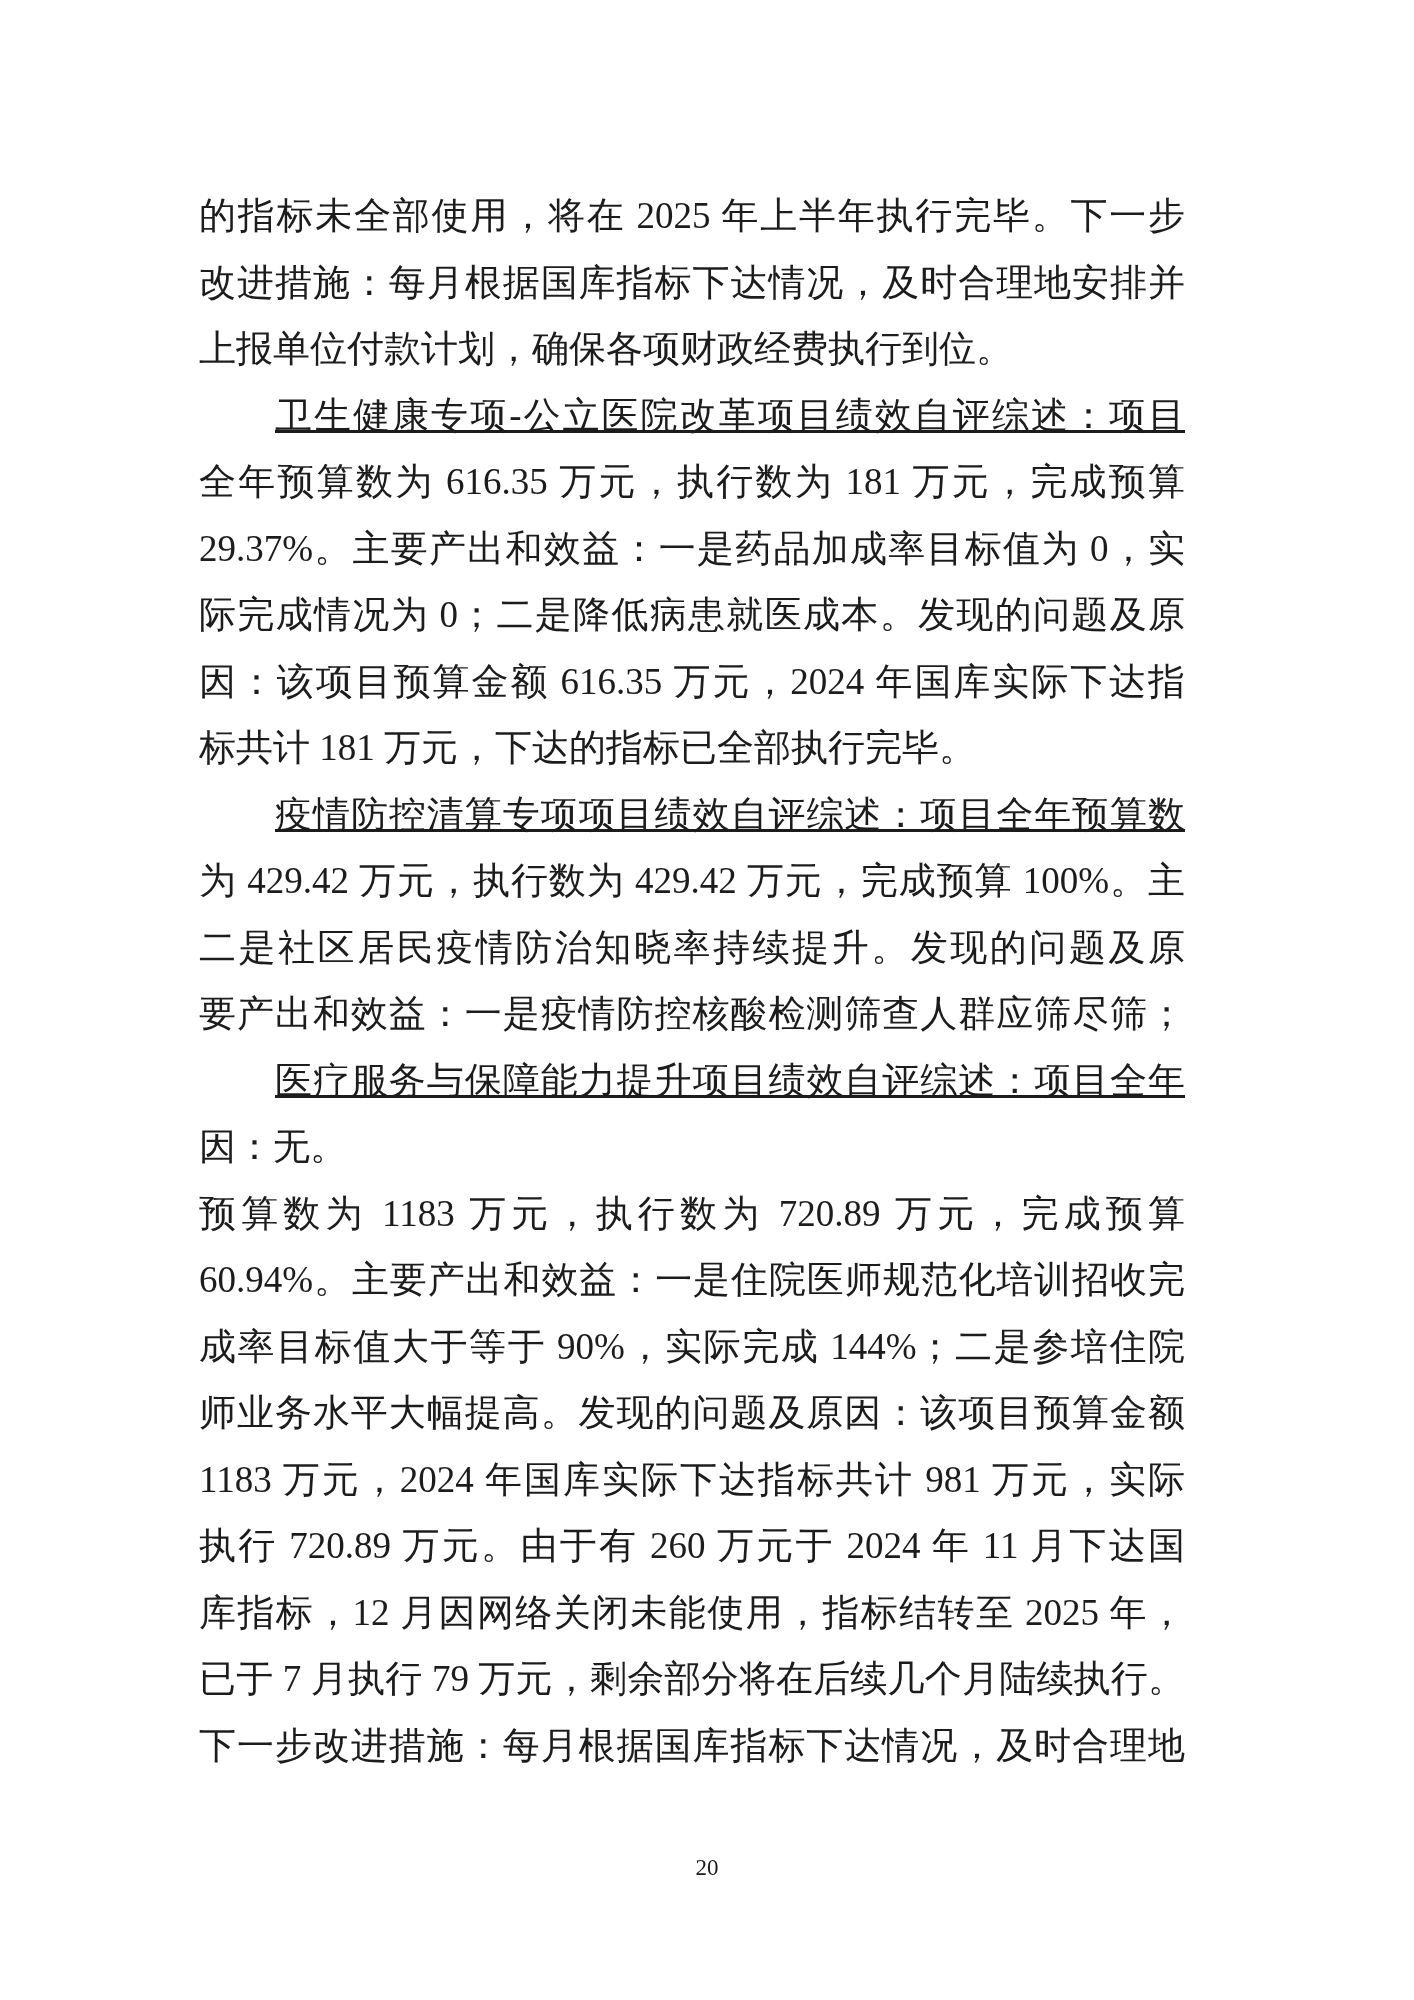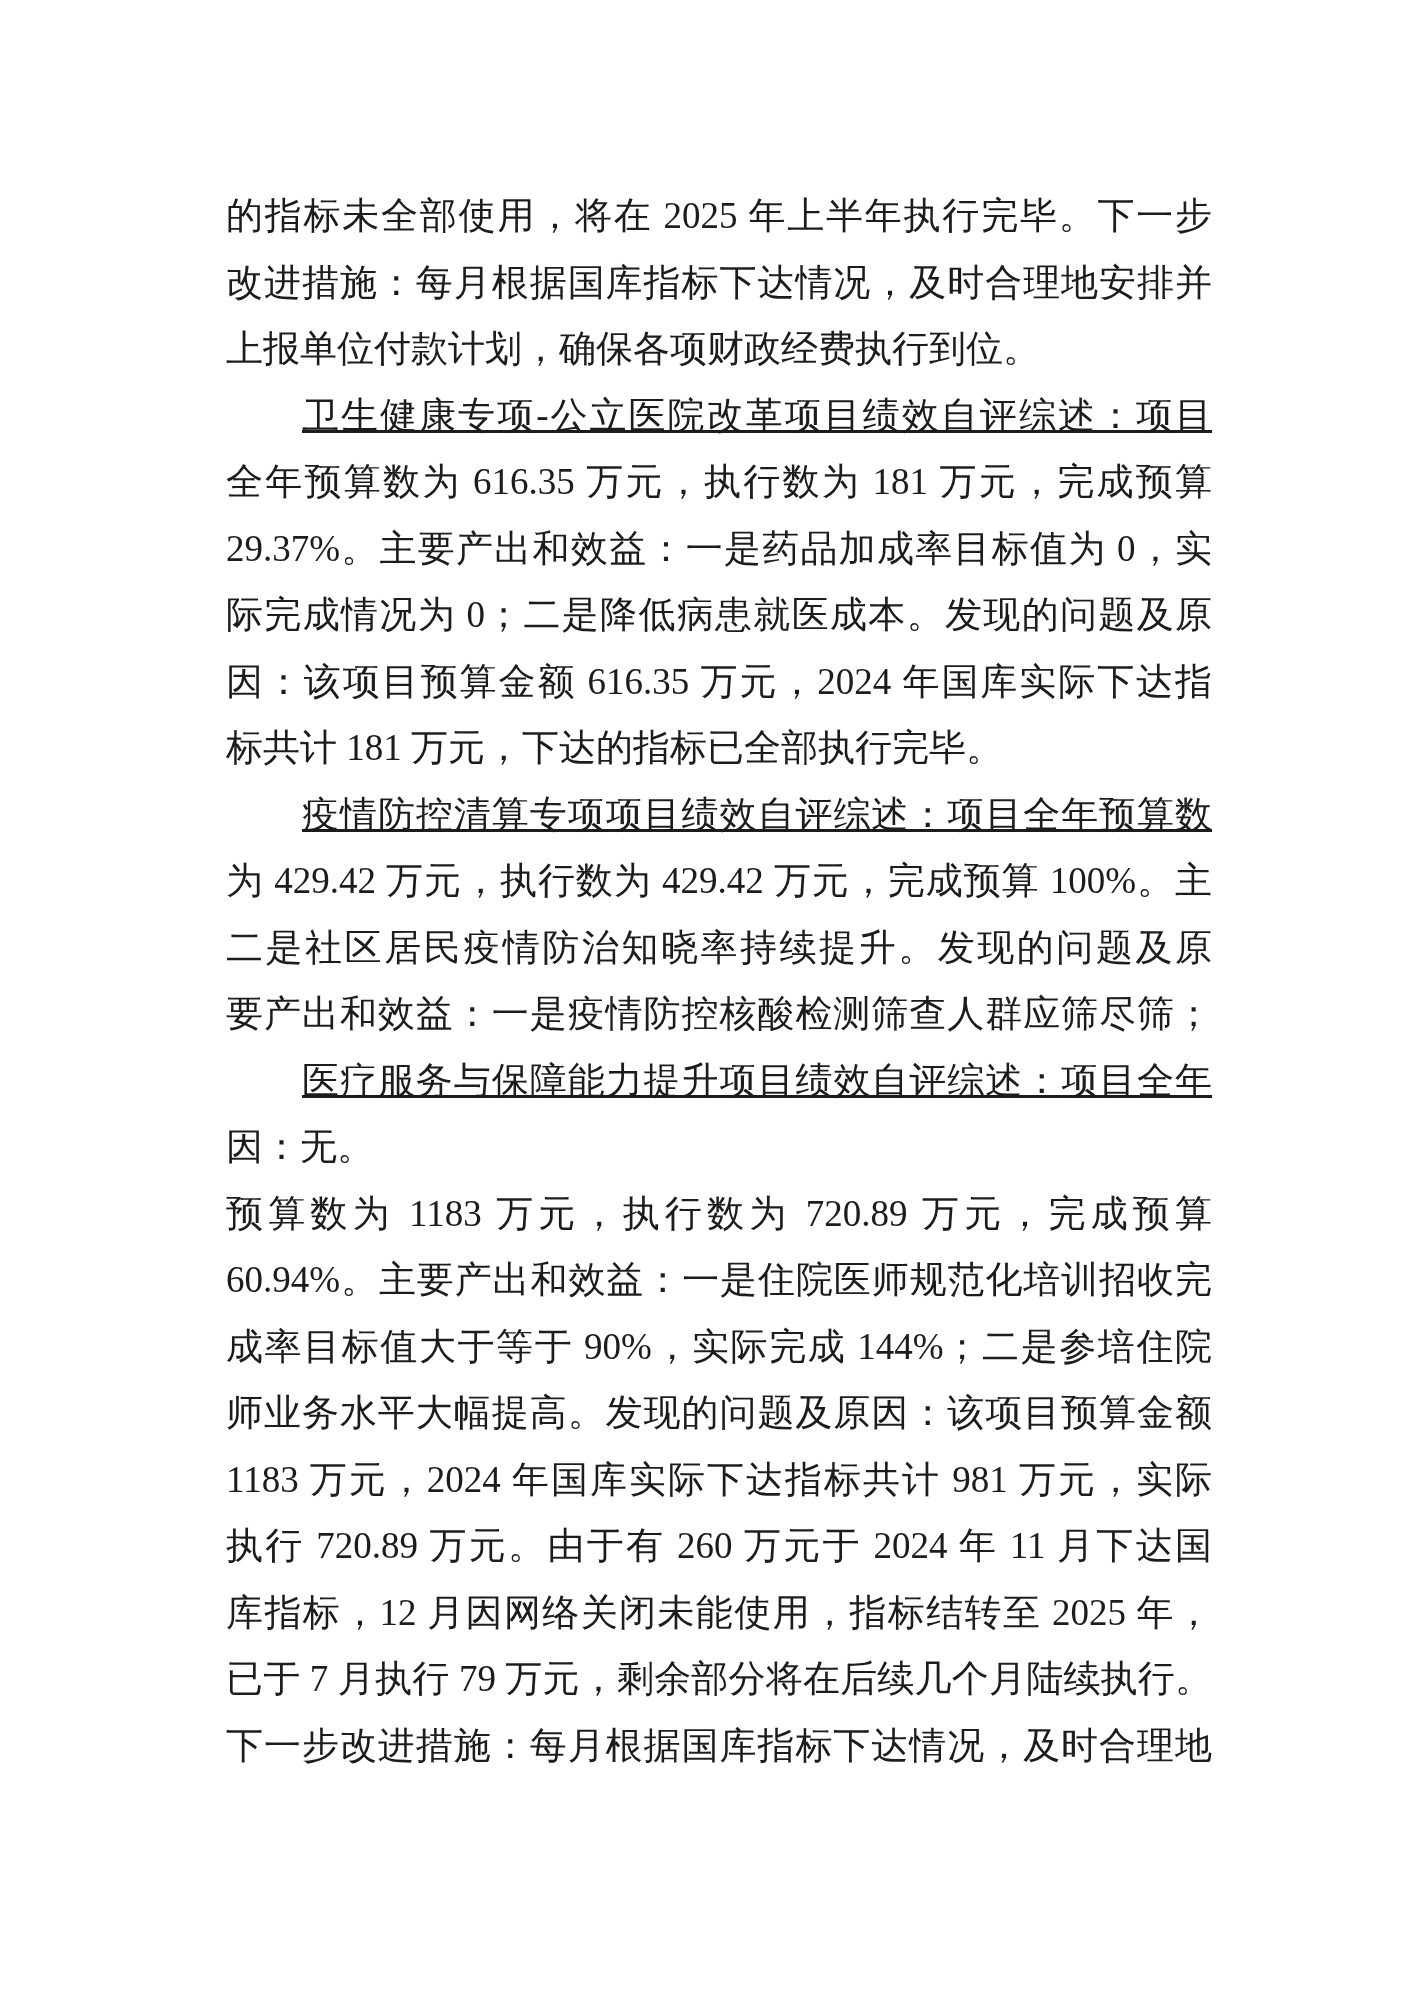--- a/index.html
+++ b/index.html
@@ -12,21 +12,21 @@
     width: 1414px;
     height: 2000px;
     margin: 0 auto;
     background: #ffffff;
     overflow: hidden;
     font-family: "Liberation Serif", "DejaVu Serif", serif;
     color: #1c1c1c;
   }
   .text-block {
     position: absolute;
-    left: 226px;
+    left: 199px;
     top: 183px;
     width: 986px;
   }
   .line {
     font-size: 37px;
     line-height: 66.5px;
     height: 66.5px;
     text-align: justify;
     text-align-last: justify;
     overflow: hidden;
@@ -72,13 +72,14 @@
     <div class="line">预算数为 1183 万元，执行数为 720.89 万元，完成预算</div>
     <div class="line">60.94%。主要产出和效益：一是住院医师规范化培训招收完</div>
     <div class="line">成率目标值大于等于 90%，实际完成 144%；二是参培住院医</div>
     <div class="line">师业务水平大幅提高。发现的问题及原因：该项目预算金额</div>
     <div class="line">1183 万元，2024 年国库实际下达指标共计 981 万元，实际</div>
     <div class="line">执行 720.89 万元。由于有 260 万元于 2024 年 11 月下达国</div>
     <div class="line">库指标，12 月因网络关闭未能使用，指标结转至 2025 年，</div>
     <div class="line">已于 7 月执行 79 万元，剩余部分将在后续几个月陆续执行。</div>
     <div class="line">下一步改进措施：每月根据国库指标下达情况，及时合理地</div>
   </div>
+  <div class="page-number">20</div>
 </div>
 
 </body></html>

